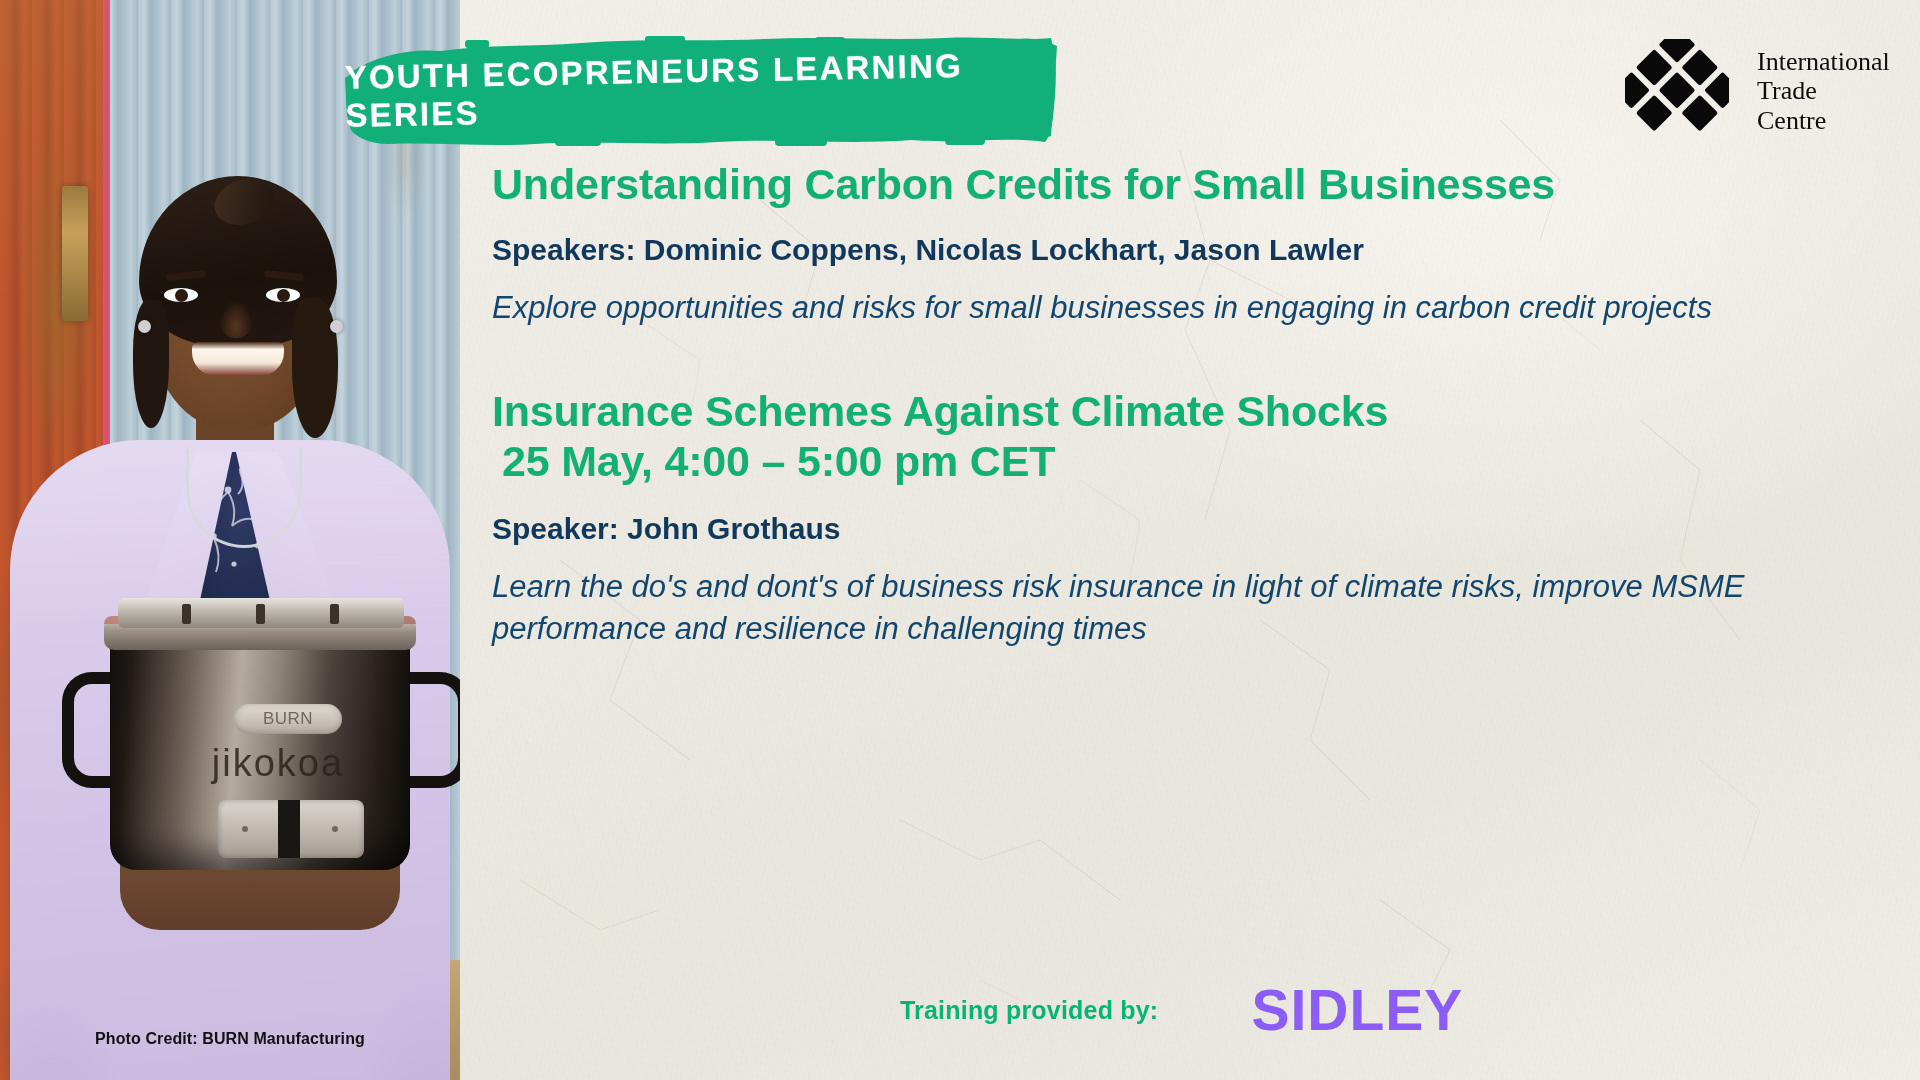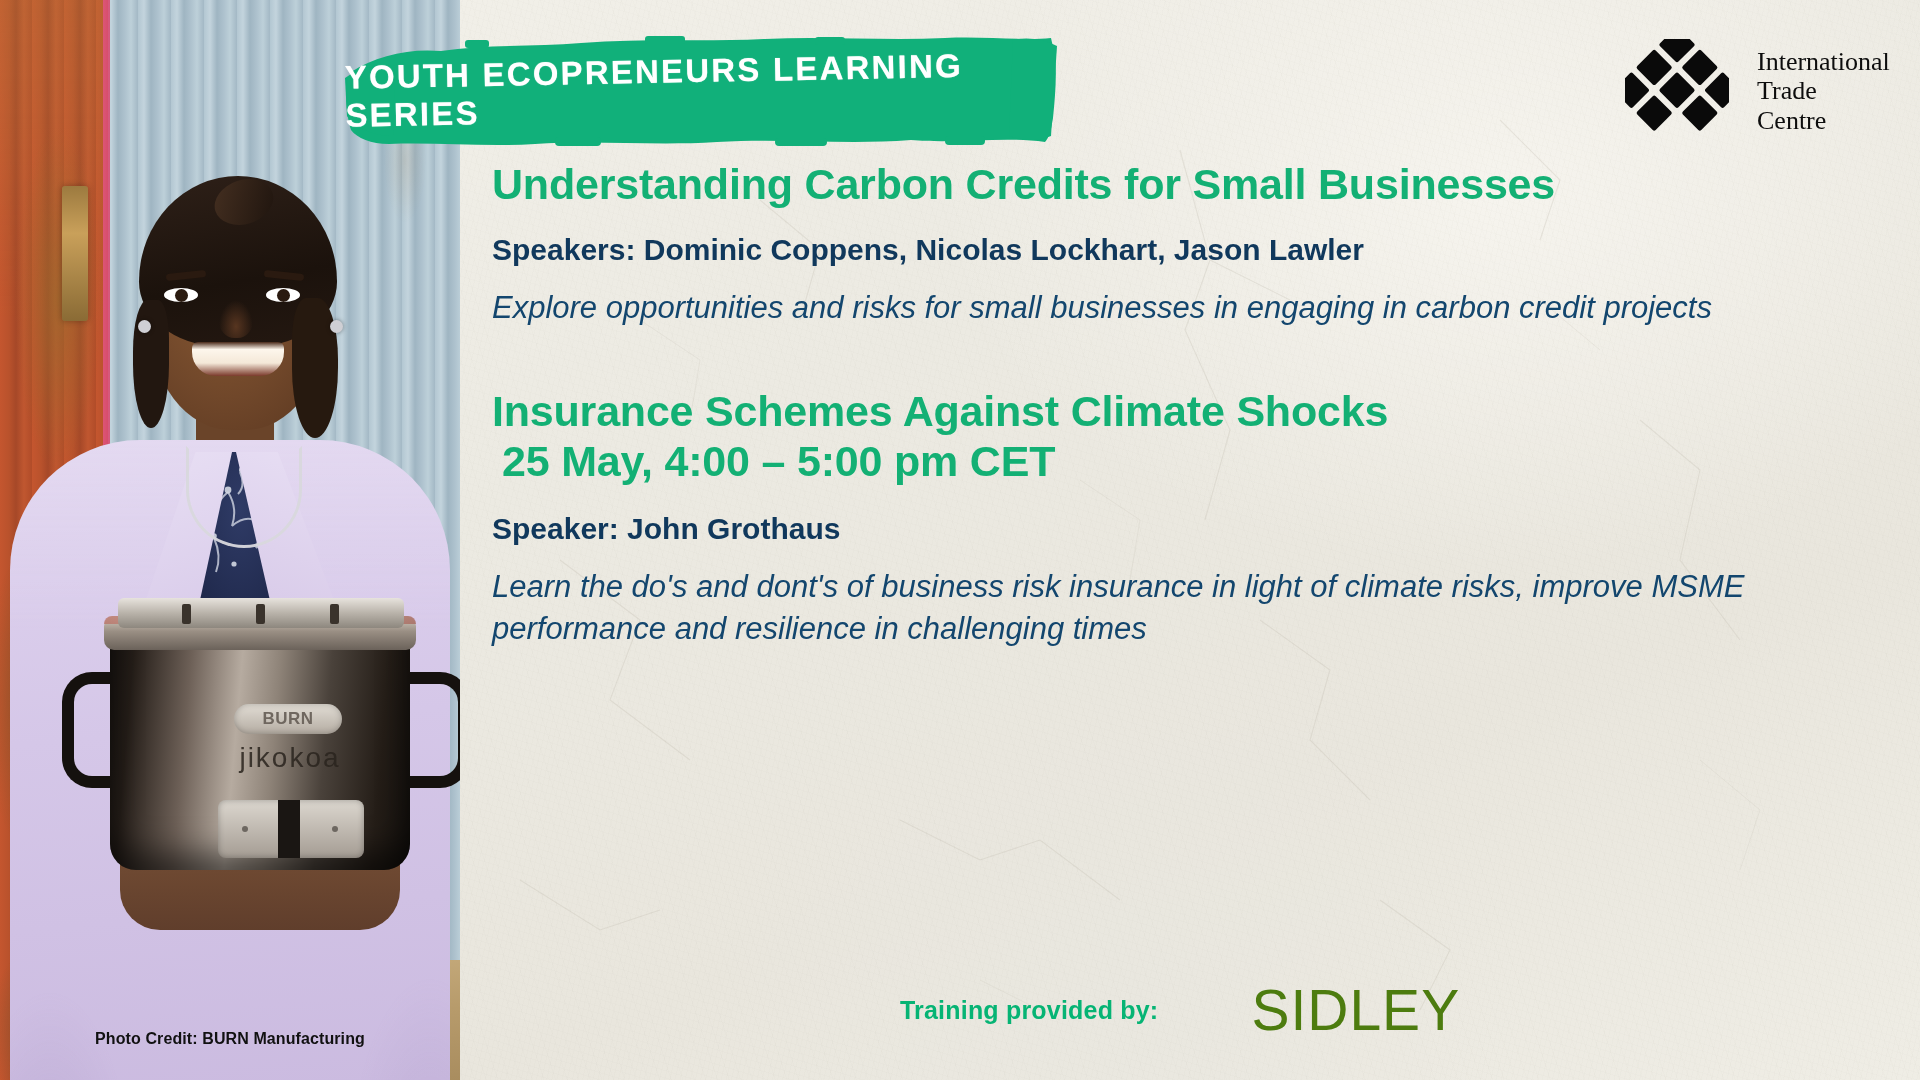--- a/index.html
+++ b/index.html
@@ -128,23 +128,23 @@
   .stove-lid{left:118px;top:598px;width:286px;height:30px;border-radius:6px;
     background:linear-gradient(180deg,#e7e3dd,#b9b3aa 50%,#8d877e);}
   .lid-slot{position:absolute;top:604px;width:9px;height:20px;background:#3a332c;border-radius:2px;}
   .handle-l{left:62px;top:672px;width:60px;height:92px;border:12px solid #15110e;border-right:none;
     border-radius:30px 0 0 30px;}
   .handle-r{left:398px;top:672px;width:60px;height:92px;border:12px solid #15110e;border-left:none;
     border-radius:0 30px 30px 0;}
   .badge{left:234px;top:704px;width:108px;height:30px;border-radius:15px;
     background:linear-gradient(180deg,#e2ddd5,#b4aca2);box-shadow:inset 0 0 6px rgba(0,0,0,.25);}
   .badge-txt{position:absolute;left:234px;top:706px;width:108px;height:26px;line-height:26px;text-align:center;
-    font-size:17px;font-weight:700;letter-spacing:.5px;color:#6f675f;font-family:"Liberation Sans",sans-serif;}
-  .jikokoa{position:absolute;left:168px;top:742px;width:244px;text-align:center;
-    font-size:28px;letter-spacing:2px;color:#2a241e;opacity:.85;font-family:"Liberation Sans",sans-serif;}
+    font-size:17px;font-weight:400;letter-spacing:.5px;color:#6f675f;font-family:"Liberation Sans",sans-serif;}
+  .jikokoa{position:absolute;left:156px;top:742px;width:244px;text-align:center;
+    font-size:38px;letter-spacing:2px;color:#2a241e;opacity:.85;font-family:"Liberation Sans",sans-serif;}
   .vent{left:218px;top:800px;width:146px;height:58px;border-radius:8px;
     background:linear-gradient(180deg,#dcd7cf,#a49c93);box-shadow:inset 0 0 6px rgba(0,0,0,.3);}
   .vent-bar{left:278px;top:800px;width:22px;height:58px;background:#1a1613;}
   .vent-dot{position:absolute;width:6px;height:6px;border-radius:50%;background:#6d6760;}
   .hands{left:120px;top:860px;width:280px;height:70px;
     background:linear-gradient(180deg,#6b4429,#5a3722);border-radius:0 0 40px 40px;opacity:.95;}
 
   
   .photo-credit{
     position:absolute;left:0;top:1030px;width:460px;text-align:center;
@@ -189,21 +189,21 @@
   }
   .gap{height:58px;}
 
   
   .footer{position:absolute;left:900px;top:962px;width:640px;height:96px;display:flex;align-items:center;gap:41px;}
   .provided{
     color:#06b474;font-weight:700;font-size:25px;letter-spacing:.2px;
     font-family:"Liberation Sans",sans-serif;white-space:nowrap;
   }
   .sidley{
-    margin-left:52px;color:#4d7c0f;font-size:57px;letter-spacing:1px;font-weight:400;
+    margin-left:52px;color:#8b5cf6;font-size:57px;letter-spacing:1px;font-weight:700;
     font-family:"Liberation Sans",sans-serif;
   }
 </style>
 </head>
 <body>
 
 <div id="poster">
 
   <div class="paper-base"></div>
   <div class="paper-grain"></div>

